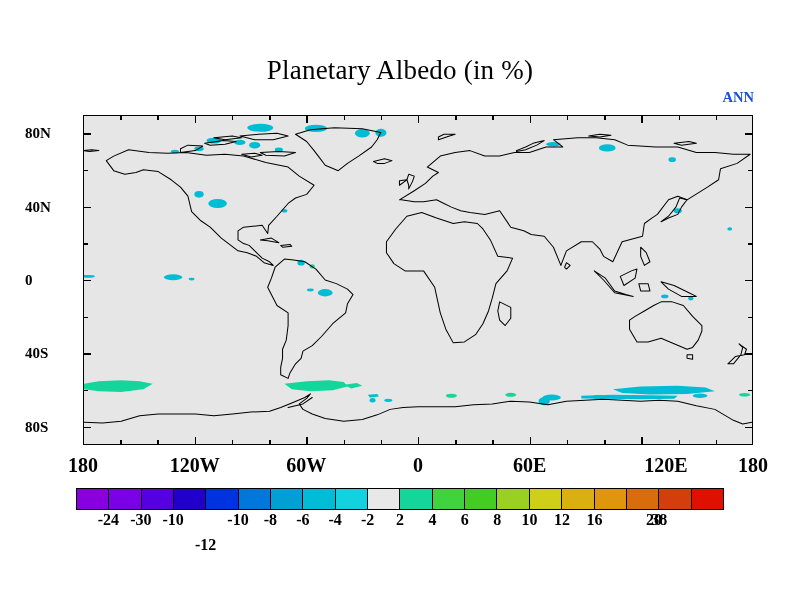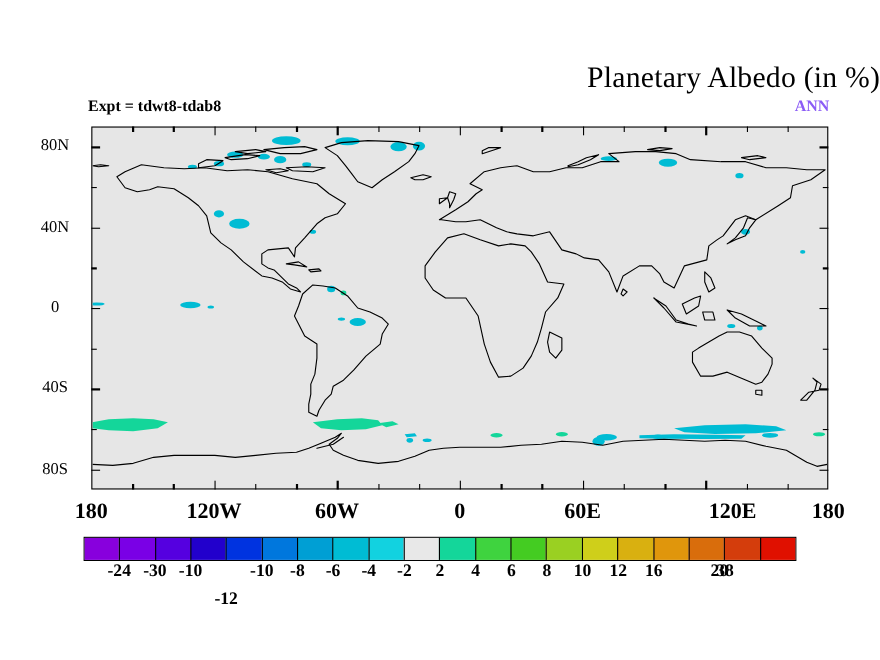--- a/index.html
+++ b/index.html
@@ -14,21 +14,21 @@
     background: #ffffff;
     font-family: "Liberation Serif", "DejaVu Serif", serif;
     overflow: hidden;
   }
 
   
   #title {
     position: absolute;
     left: 0; top: 55px;
     width: 800px;
-    text-align: right;
+    text-align: center;
     font-size: 27px;
     color: #000;
     letter-spacing: 0.2px;
   }
   #subtitle {
     position: absolute;
     left: 0; top: 87px;
     width: 800px;
     text-align: center;
     font-size: 14.5px;
@@ -41,21 +41,21 @@
     font-size: 14.5px;
     font-weight: bold;
     color: #000;
     white-space: nowrap;
   }
   #season-label {
     position: absolute;
     right: 46px; top: 89px;
     font-size: 14.5px;
     font-weight: bold;
-    color: #8b5cf6;
+    color: #1d4ed8;
   }
 
   
   #plot {
     position: absolute;
     left: 83px; top: 115px;
     width: 670px; height: 330px;
     background: #e6e6e6;
     border: 1.5px solid #000;
     box-sizing: border-box;
@@ -78,23 +78,23 @@
     font-size: 20px;
     color: #000;
     font-weight: bold;
     transform: translateX(-50%);
     white-space: nowrap;
   }
   .ylabel {
     position: absolute;
     font-size: 15px;
     color: #000;
-    font-weight: normal;
+    font-weight: bold;
     transform: translateY(-50%);
-    text-align: center;
+    text-align: left;
     white-space: nowrap;
   }
 
   
   #colorbar-wrap {
     position: absolute;
     left: 76px; top: 488px;
     width: 648px; height: 22px;
     border: 1.4px solid #000;
     box-sizing: border-box;
@@ -115,21 +115,20 @@
     transform: translateX(-50%);
     white-space: nowrap;
   }
 </style>
 </head>
 <body>
 
 <div id="page">
 
   <div id="title">Planetary Albedo (in %)</div>
-  <div id="expt-label">Expt = tdwt8-tdab8</div>
   <div id="season-label">ANN</div>
 
   <div id="plot">
     <svg id="map-svg" viewBox="0 0 720 360" preserveAspectRatio="none">
       <g id="shade-layer">
           <path d="M0.0 294.0 L16.0 291.0 L40.0 290.0 L60.0 291.0 L74.0 294.0 L64.0 300.0 L40.0 303.0 L16.0 302.0 L0.0 300.0 Z" fill="#14d69a" stroke="none"></path>
           <path d="M216.0 294.0 L240.0 291.0 L264.0 290.0 L280.0 292.0 L284.0 297.0 L268.0 301.0 L244.0 302.0 L224.0 300.0 Z" fill="#14d69a" stroke="none"></path>
           <path d="M280.0 295.0 L294.0 293.0 L300.0 296.0 L288.0 299.0 Z" fill="#14d69a" stroke="none"></path>
           <path d="M306.0 306.0 L316.0 305.0 L318.0 308.0 L308.0 309.0 Z" fill="#00bcd4" stroke="none"></path>
           <ellipse cx="311" cy="312" rx="3.2" ry="2.4" fill="#00bcd4"></ellipse>

